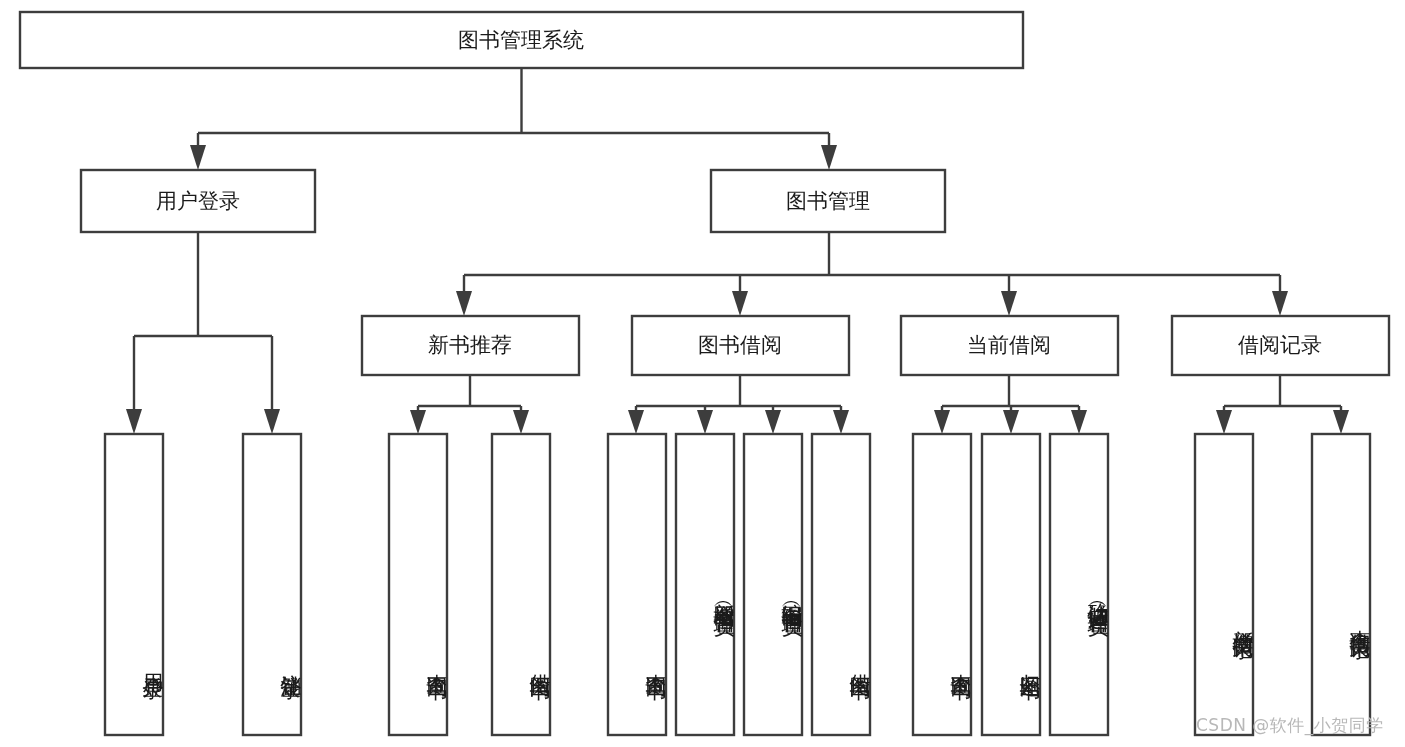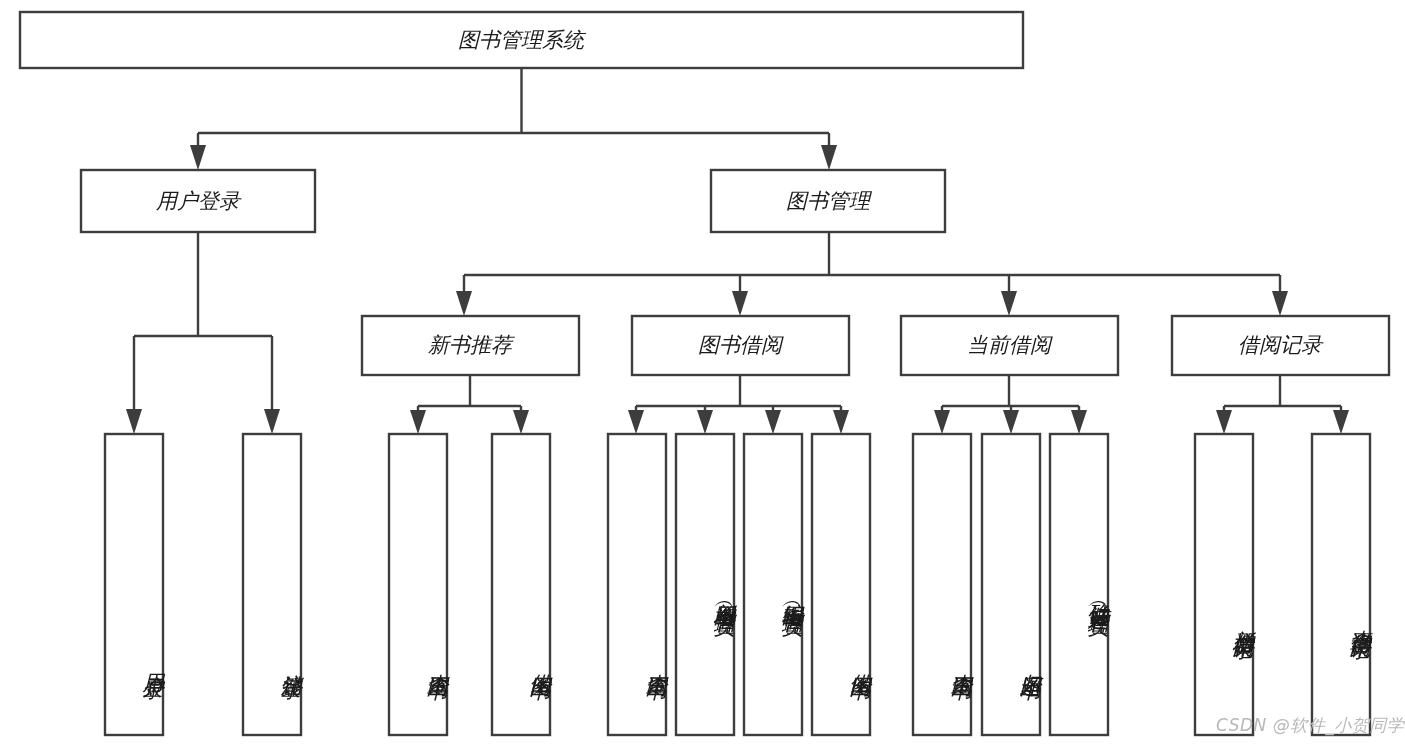--- a/index.html
+++ b/index.html
@@ -11,21 +11,20 @@
     width: 1405px;
     height: 747px;
     font-family: "DejaVu Sans", "Liberation Sans", sans-serif;
     overflow: hidden;
   }
   #diagram-root {
     position: relative;
     width: 1227px;
     height: 747px;
     background: #ffffff;
-    font-style: italic;
   }
   svg.canvas {
     position: absolute;
     inset: 0;
     width: 1405px;
     height: 747px;
   }
   .node-box {
     fill: #ffffff;
     stroke: #3d3d3d;
@@ -65,21 +64,20 @@
     text-align: left;
     pointer-events: none;
   }
   .watermark {
     position: absolute;
     font-family: "DejaVu Sans", "Liberation Sans", sans-serif;
     font-size: 17px;
     color: #b8b8b8;
     white-space: nowrap;
     letter-spacing: 0.5px;
-    margin-left: 20px;
   }
 </style>
 </head>
 <body>
 
 <div id="diagram-root">
 
   <svg class="canvas" viewBox="0 0 1405 747">
 
     <g>

